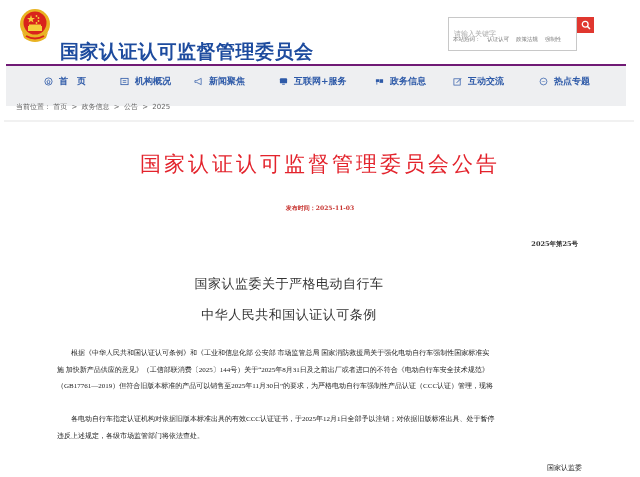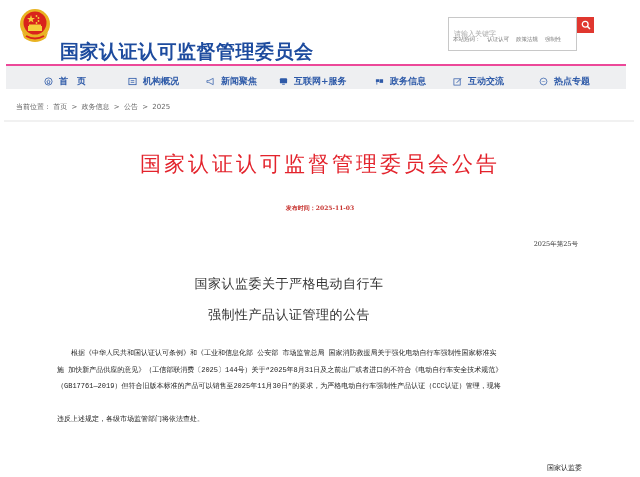--- a/index.html
+++ b/index.html
@@ -11,37 +11,37 @@
   .site-title-cn { position: absolute; left: 60px; top: 11px; font-size: 19px; font-weight: bold; color: #1d4b9e; letter-spacing: 0.5px; white-space: nowrap; font-family: "DejaVu Sans", sans-serif; margin-top: 28px; }
   .site-title-en { position: absolute; left: 61px; top: 35px; font-size: 8.3px; font-weight: bold; color: #1d4b9e; white-space: nowrap; font-family: "Liberation Sans", sans-serif; letter-spacing: 0.15px; }
 
   .search-box { position: absolute; left: 448px; top: 17px; width: 129px; height: 34px; border: 1px solid #c8c8c8; background: #fff; }
   .search-input { width: 100%; height: 100%; border: none; outline: none; font-size: 7px; padding-left: 5px; color: #999; background: transparent; font-family: "DejaVu Sans", sans-serif; }
   .search-input::placeholder { color: #aaa; }
   .search-btn { position: absolute; left: 577px; top: 17px; width: 17px; height: 16px; background: #e0372f; display: flex; align-items: center; justify-content: center; cursor: pointer; }
   .hot-words { position: absolute; left: 453px; top: 36px; font-size: 5.5px; color: #777; white-space: nowrap; }
   .hot-words span { margin-right: 5px; }
 
-  .nav { position: absolute; left: 6px; top: 64px; width: 620px; height: 25px; background: #eeeff1; border-top: 2px solid #ec4899; display: flex; align-items: center; }
+  .nav { position: absolute; left: 6px; top: 64px; width: 620px; height: 42px; background: #eeeff1; border-top: 2px solid #701a75; display: flex; align-items: center; }
   .nav-item { display: flex; align-items: center; font-size: 9px; color: #2e5aa8; font-weight: bold; white-space: nowrap; cursor: pointer; position: absolute; top: 9px; }
   .nav-icon { width: 9px; height: 9px; margin-right: 6px; display: inline-flex; align-items: center; justify-content: center; }
 
   .breadcrumb { position: absolute; left: 16px; top: 102px; font-size: 7px; color: #666; white-space: nowrap; text-align: center; }
   .breadcrumb a { color: #666; text-decoration: none; cursor: pointer; }
   .breadcrumb .sep { margin: 0 2px; }
 
   .divider { position: absolute; left: 4px; top: 120px; width: 630px; height: 2px; background: #f1f1f1; }
 
   .doc-title { position: absolute; left: 0; width: 640px; top: 150px; text-align: center; font-size: 21px; color: #e3232c; letter-spacing: 3px; font-family: Liberation Serif, serif; }
   .publish-time { position: absolute; left: 0; width: 640px; top: 204px; text-align: center; font-size: 6px; color: #c7332f; font-weight: bold; font-family: "DejaVu Serif", serif; }
-  .doc-number { position: absolute; right: 62px; top: 240px; font-size: 6.5px; color: #333; font-family: "DejaVu Serif", serif; }
+  .doc-number { position: absolute; right: 62px; top: 240px; font-size: 6.5px; color: #333; font-family: "DejaVu Serif", serif; font-weight: bold; }
 
   .ann-title { position: absolute; left: 0; width: 578px; text-align: center; font-size: 13px; color: #333; font-family: "DejaVu Serif", serif; letter-spacing: 0.5px; }
 
-  .body-text { position: absolute; left: 57px; width: 526px; font-size: 7px; color: #222; line-height: 16.5px; font-family: Liberation Mono, monospace; text-align: justify; }
+  .body-text { position: absolute; left: 57px; width: 526px; font-size: 7px; color: #222; line-height: 16.5px; font-family: Liberation Serif, serif; text-align: justify; }
   .body-text .line { white-space: nowrap; overflow: hidden; }
   .indent { padding-left: 14px; }
   .signature { position: absolute; right: 58px; top: 463px; font-size: 7px; color: #222; font-family: "DejaVu Serif", serif; }
 </style>
 </head>
 <body>
 
 <div class="header">
   <svg class="emblem" viewBox="0 0 34 36">
     <circle cx="17" cy="16" r="15" fill="#e9b322"></circle>
@@ -76,29 +76,29 @@
 </div>
 
 <div class="nav">
   <div class="nav-item" style="left:38px">
     <svg class="nav-icon" viewBox="0 0 10 10">
         <circle cx="5" cy="5" r="4" stroke="#2e5aa8" stroke-width="0.9" fill="none"></circle>
         <path d="M3 5.5 L5 3 L7 5.5 M3.8 5 V7.2 H6.2 V5" stroke="#2e5aa8" stroke-width="0.8" fill="none"></path>
       </svg>
     <span>首　页</span>
   </div>
-  <div class="nav-item" style="left:122px">
+  <div class="nav-item" style="left:114px">
     <svg class="nav-icon" viewBox="0 0 10 10">
         <rect x="1" y="1.5" width="8" height="7" stroke="#2e5aa8" stroke-width="0.9" fill="none"></rect>
         <line x1="3" y1="4" x2="7" y2="4" stroke="#2e5aa8" stroke-width="0.8"></line>
         <line x1="3" y1="6" x2="7" y2="6" stroke="#2e5aa8" stroke-width="0.8"></line>
       </svg>
     <span>机构概况</span>
   </div>
-  <div class="nav-item" style="left:200px">
+  <div class="nav-item" style="left:188px">
     <svg class="nav-icon" viewBox="0 0 10 10">
         <path d="M1 4 H3 L8 1.5 V8.5 L3 6 H1 Z" stroke="#2e5aa8" stroke-width="0.8" fill="none"></path>
       </svg>
     <span>新闻聚焦</span>
   </div>
   <div class="nav-item" style="left:273px">
     <svg class="nav-icon" viewBox="0 0 10 10">
         <rect x="1" y="1.5" width="8" height="5.5" rx="1" fill="#2e5aa8"></rect>
         <rect x="3.5" y="7.5" width="3" height="1" fill="#2e5aa8"></rect>
       </svg>
@@ -143,25 +143,26 @@
 
 <div class="divider"></div>
 
 <div class="doc-title">国家认证认可监督管理委员会公告</div>
 <div class="publish-time">
   <span>发布时间：</span><span>2025-11-03</span>
 </div>
 <div class="doc-number">2025年第25号</div>
 
 <div class="ann-title" style="top:275px">国家认监委关于严格电动自行车</div>
-<div class="ann-title" style="top:306px">强制性产品认证管理的公告</div>
+<div class="ann-title" style="top:306px">中华人民共和国认证认可条例</div>
 
 <div class="body-text" style="top:345px">
   <div class="line indent">根据《中华人民共和国认证认可条例》和《工业和信息化部 公安部 市场监管总局 国家消防救援局关于强化电动自行车强制性国家标准实</div>
   <div class="line">施 加快新产品供应的意见》（工信部联消费〔2025〕144号）关于“2025年8月31日及之前出厂或者进口的不符合《电动自行车安全技术规范》</div>
   <div class="line">（GB17761—2019）但符合旧版本标准的产品可以销售至2025年11月30日”的要求，为严格电动自行车强制性产品认证（CCC认证）管理，现将</div>
 </div>
 
 <div class="body-text" style="top:411px">
+  <div class="line indent">各电动自行车指定认证机构对依据旧版本标准出具的有效CCC认证证书，于2025年12月1日全部予以注销；对依据旧版标准出具、处于暂停</div>
   <div class="line">违反上述规定，各级市场监管部门将依法查处。</div>
 </div>
 
 <div class="signature">国家认监委</div>
 
 </body></html>

